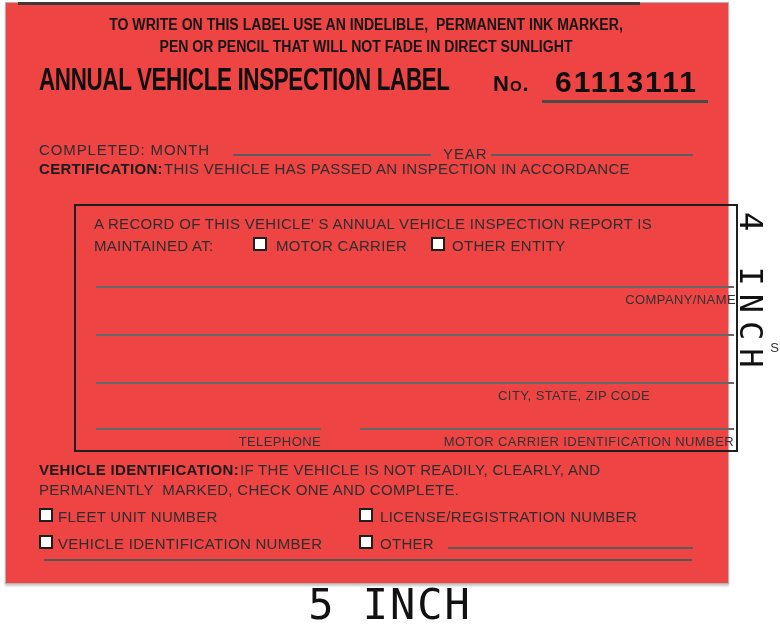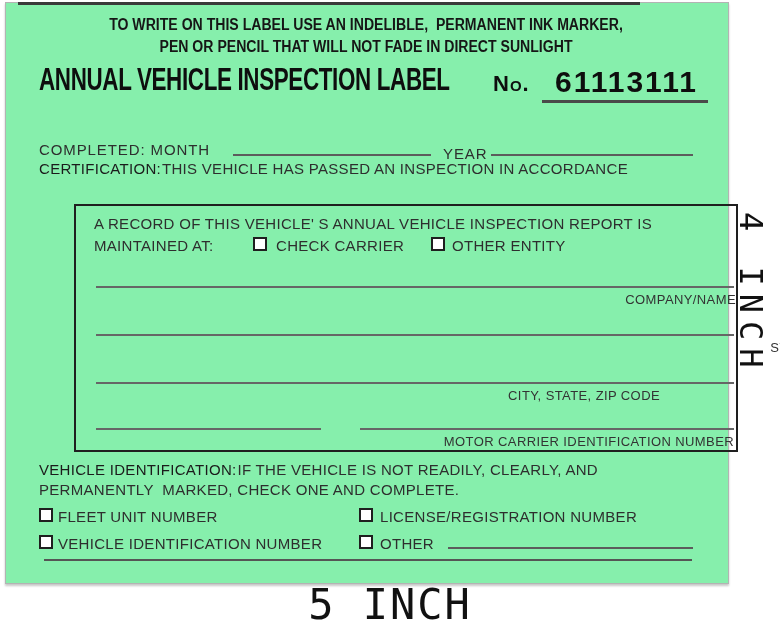--- a/index.html
+++ b/index.html
@@ -1,32 +1,32 @@
 <!DOCTYPE html>
 <html><head>
 <meta charset="utf-8">
 <style>
   html,body{margin:0;padding:0;background:#fff;}
   .stage{position:relative;width:780px;height:634px;background:#ffffff;overflow:hidden;
          font-family:"Liberation Sans",sans-serif;color:#222;}
-  .card{position:absolute;left:5px;top:2px;width:722px;height:580px;background:#86efac;
+  .card{position:absolute;left:5px;top:2px;width:722px;height:580px;background:#ef4444;
         border:1px solid #b3b3b3;box-shadow:0 2px 2px rgba(0,0,0,.22);}
   .top-edge{position:absolute;left:12px;top:-1px;width:622px;height:3px;background:#3a3a3a;}
   .abs{position:absolute;white-space:pre;}
   .note{left:0;width:720px;text-align:center;font-weight:700;font-size:16px;color:#161616;
         transform:scaleX(0.88);line-height:1;}
   .title{left:33px;top:60px;font-size:32px;font-weight:700;letter-spacing:-0.5px;color:#0e0e0e;
          transform:scaleX(0.70);transform-origin:left top;line-height:1;}
   .no-prefix{left:487px;top:70px;font-size:22px;font-weight:700;font-variant:small-caps;
              letter-spacing:1px;color:#0e0e0e;line-height:1;}
   .no-value{left:549px;top:64px;font-size:30px;font-weight:700;letter-spacing:2px;color:#0e0e0e;line-height:1;}
   .num-underline{position:absolute;left:536px;top:97px;width:166px;height:3px;background:#4a4a4a;}
   .t{font-size:15px;color:#2e2e2e;letter-spacing:0.3px;line-height:1;}
   .wline{position:absolute;height:0;border-bottom:2px solid #5c5c5c;}
-  .b{font-weight:400;color:#1b1b1b;}
+  .b{font-weight:700;color:#1b1b1b;}
   .rest{margin-left:1px;}
   .rbox{position:absolute;left:36px;top:201px;width:664px;height:248px;border:2px solid #1f1f1f;box-sizing:border-box;margin-left:32px;}
   .fl{font-size:13px;color:#333;letter-spacing:0.4px;line-height:1;}
   .center{text-align:right;}
   .cb{position:absolute;width:14px;height:14px;border:2px solid #1f1f1f;box-sizing:border-box;background:#fff;}
   .divider{position:absolute;left:38px;top:556px;width:648px;height:0;border-bottom:2px solid #555;}
   .dim-v{position:absolute;left:722px;top:212px;width:48px;height:210px;writing-mode:vertical-rl;
          font-family:"DejaVu Sans Mono",monospace;font-size:32px;letter-spacing:8px;color:#111;}
   .dim-h{position:absolute;left:0;top:584px;width:780px;text-align:center;
          font-family:"DejaVu Sans Mono",monospace;font-size:42px;letter-spacing:2px;color:#111;line-height:1;}
@@ -51,34 +51,35 @@
     <div class="abs t" style="left:437px;top:143px;letter-spacing:0.9px">YEAR</div>
     <div class="wline" style="left:485px;top:151px;width:202px"></div>
 
     <div class="abs t" style="left:33px;top:158px"><span class="b">CERTIFICATION:</span><span class="rest">THIS VEHICLE HAS PASSED AN INSPECTION IN ACCORDANCE</span></div>
 
     <div class="rbox">
       <div class="abs t" style="left:18px;top:10px">A RECORD OF THIS VEHICLE' S ANNUAL VEHICLE INSPECTION REPORT IS</div>
 
       <div class="abs t" style="left:18px;top:32px">MAINTAINED AT:</div>
       <span class="cb" style="left:177px;top:31px"></span>
-      <div class="abs t" style="left:200px;top:32px">CHECK CARRIER</div>
+      <div class="abs t" style="left:200px;top:32px">MOTOR CARRIER</div>
       <span class="cb" style="left:355px;top:31px"></span>
       <div class="abs t" style="left:376px;top:32px">OTHER ENTITY</div>
 
       <div class="wline" style="left:20px;top:80px;width:638px;border-color:#666"></div>
       <div class="abs fl center" style="left:0;top:87px;width:660px">COMPANY/NAME</div>
 
       <div class="wline" style="left:20px;top:128px;width:638px;border-color:#666"></div>
       <div class="abs fl center" style="left:0;top:135px;width:748px">STREET</div>
 
       <div class="wline" style="left:20px;top:176px;width:638px;border-color:#666"></div>
-      <div class="abs fl center" style="left:16px;top:183px;width:568px">CITY, STATE, ZIP CODE</div>
+      <div class="abs fl center" style="left:6px;top:183px;width:568px">CITY, STATE, ZIP CODE</div>
 
       <div class="wline" style="left:20px;top:222px;width:225px;border-color:#666"></div>
+      <div class="abs fl center" style="left:20px;top:229px;width:225px">TELEPHONE</div>
 
       <div class="wline" style="left:284px;top:222px;width:374px;border-color:#666"></div>
       <div class="abs fl center" style="left:284px;top:229px;width:374px">MOTOR CARRIER IDENTIFICATION NUMBER</div>
     </div>
 
     <div class="abs t" style="left:33px;top:459px"><span class="b">VEHICLE IDENTIFICATION:</span><span class="rest">IF THE VEHICLE IS NOT READILY, CLEARLY, AND</span></div>
     <div class="abs t" style="left:33px;top:479px">PERMANENTLY  MARKED, CHECK ONE AND COMPLETE.</div>
 
     <span class="cb" style="left:33px;top:505px"></span>
     <div class="abs t" style="left:52px;top:506px">FLEET UNIT NUMBER</div>

